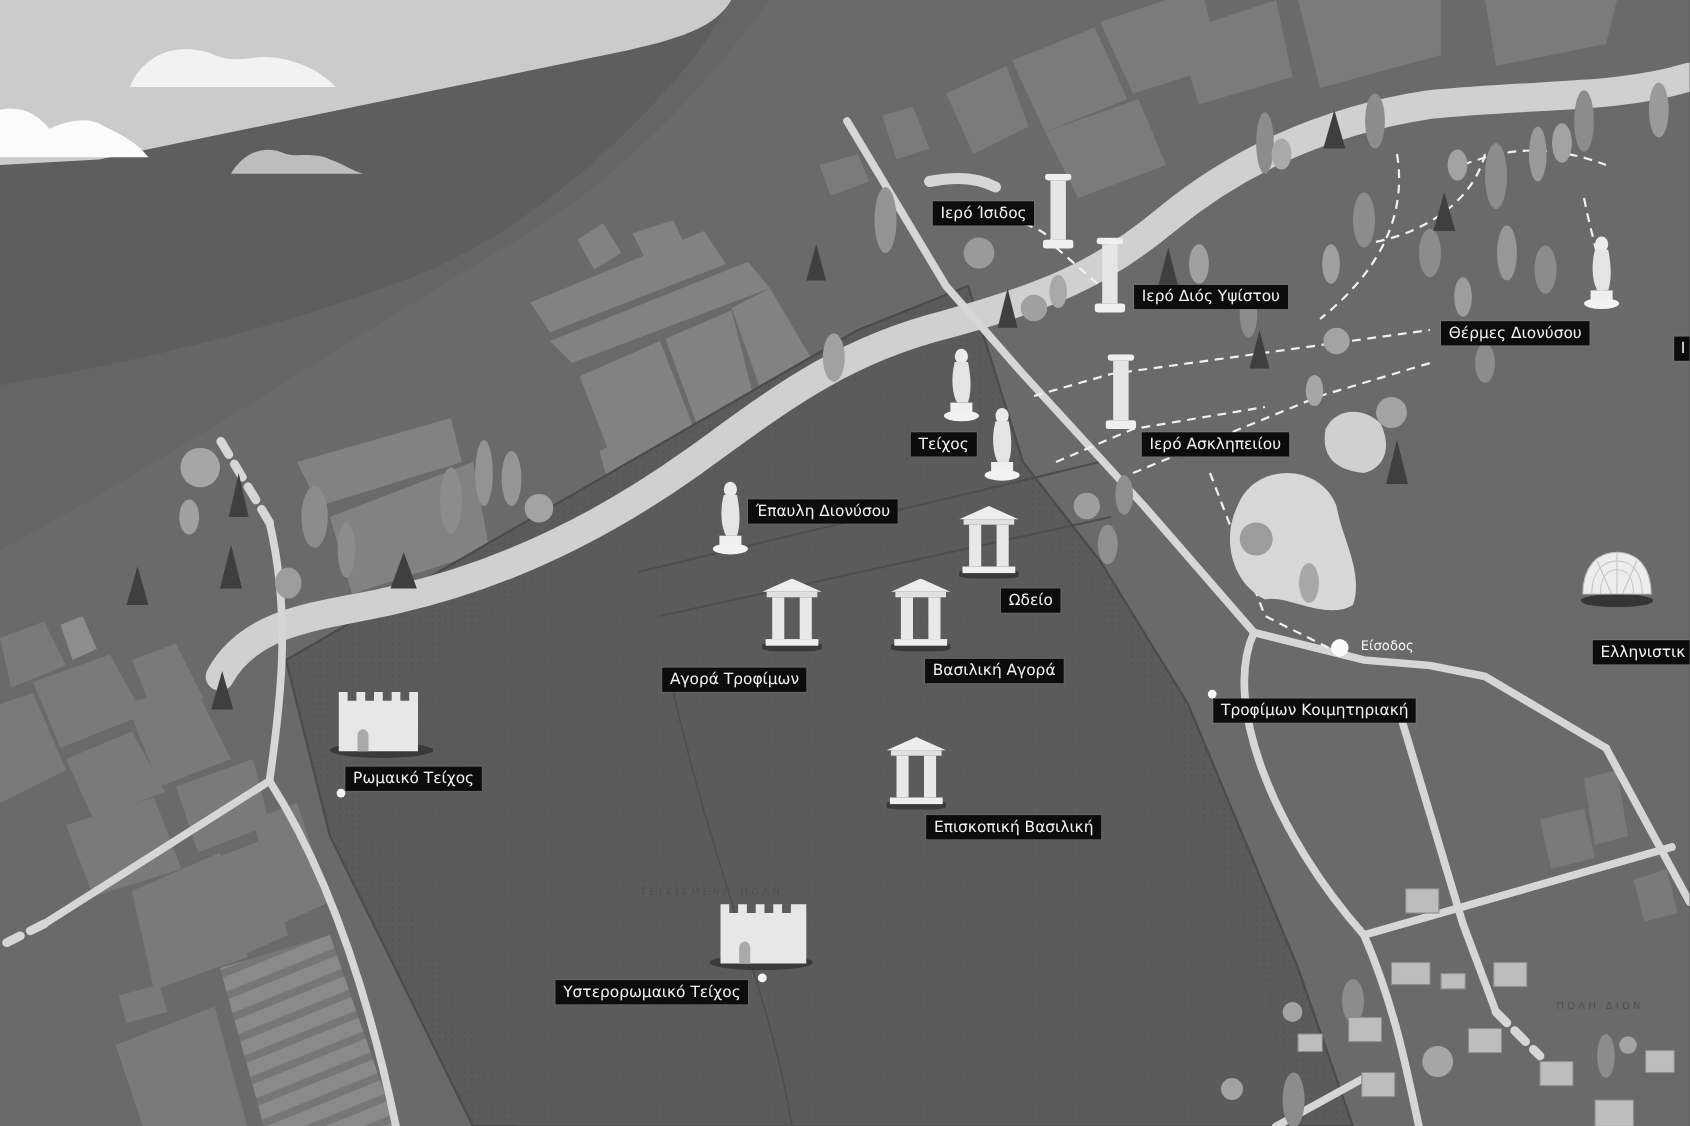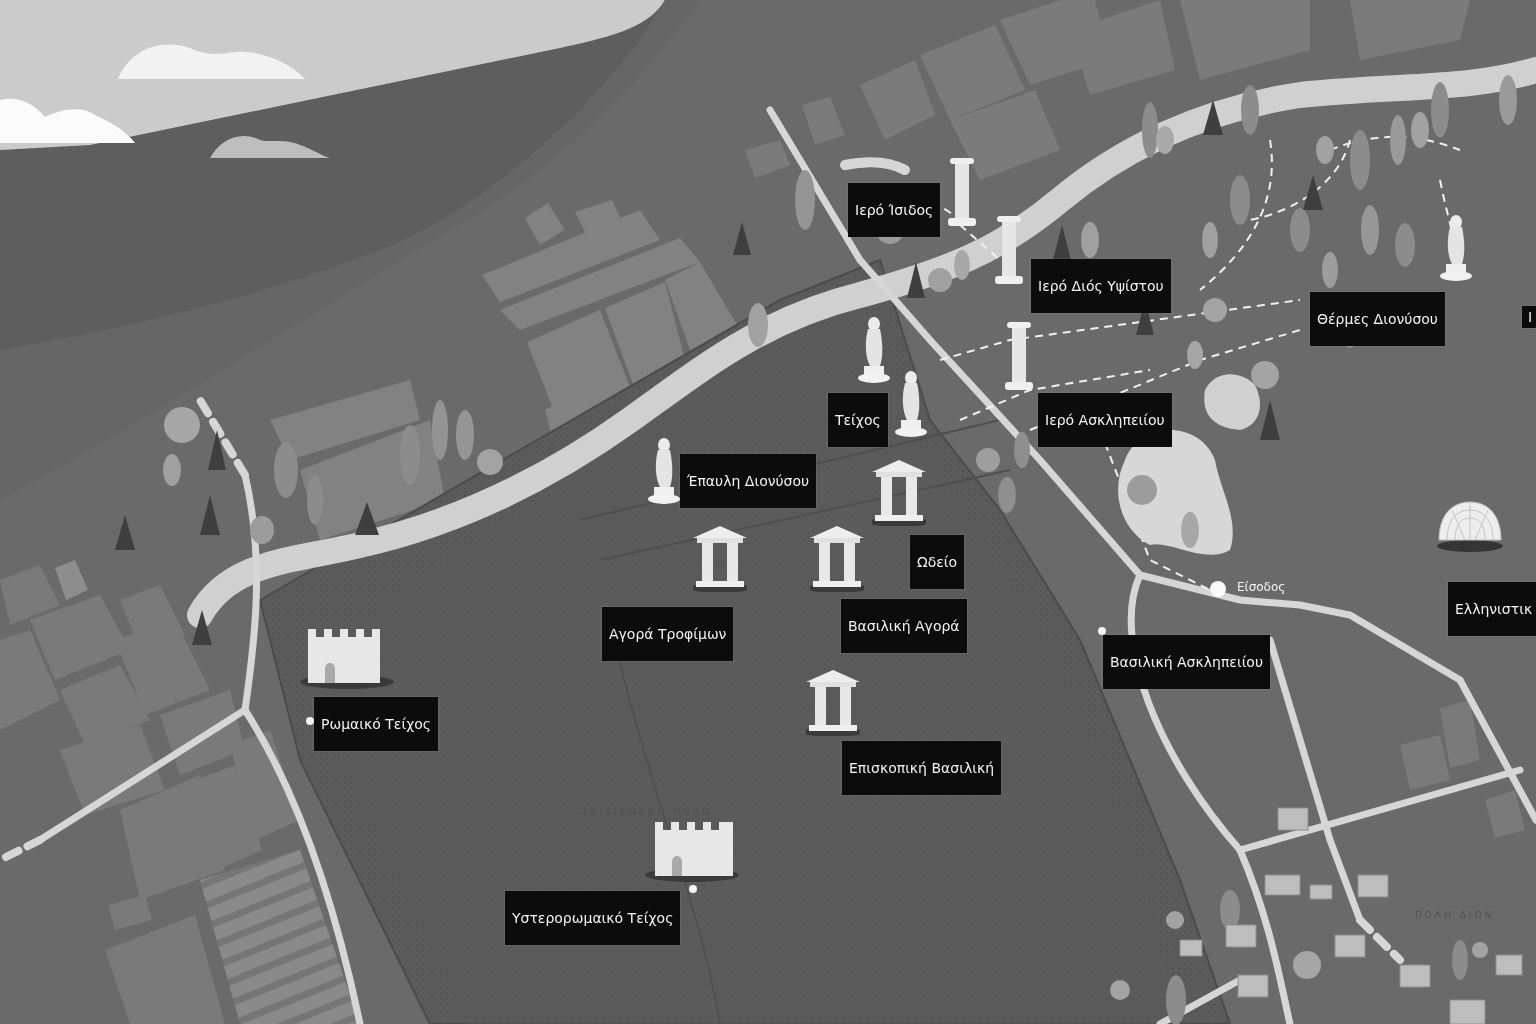--- a/index.html
+++ b/index.html
@@ -2,21 +2,21 @@
 <html><head>
 <meta charset="utf-8">
 <style>
   html, body { margin:0; padding:0; }
   body { width:1536px; height:1024px; overflow:hidden; background:#5e5e5e; font-family:"DejaVu Sans", sans-serif; }
   #map { position:relative; width:1536px; height:1024px; overflow:hidden; }
   #map svg.base { position:absolute; left:0; top:0; }
   .label {
     position:absolute; background:#0c0c0c; color:#f2f2f2;
     font-family:"DejaVu Sans", sans-serif; font-size:14px; line-height:22px;
-    padding:16px 7px; white-space:nowrap; cursor:pointer;
+    padding:0 7px; white-space:nowrap; cursor:pointer;
     box-shadow:0 0 0 1px rgba(255,255,255,0.06);
   }
   .plain-label { position:absolute; color:#f4f4f4; font-size:12px; font-family:"DejaVu Sans", sans-serif; cursor:pointer; }
   .faint-label { position:absolute; color:#505050; font-size:9px; letter-spacing:3px; font-family:"DejaVu Sans", sans-serif; }
   .marker-dot { position:absolute; width:8px; height:8px; border-radius:50%; background:#f5f5f5; }
   .entrance-dot { position:absolute; width:16px; height:16px; border-radius:50%; background:#fafafa; cursor:pointer; }
   .icon { position:absolute; cursor:pointer; }
 </style>
 </head>
 <body>
@@ -322,18 +322,18 @@
   <div class="label" style="left:1310px;top:292px">Θέρμες Διονύσου</div>
   <div class="label" style="left:828px;top:393px">Τείχος</div>
   <div class="label" style="left:1038px;top:393px">Ιερό Ασκληπειίου</div>
   <div class="label" style="left:680px;top:454px">Έπαυλη Διονύσου</div>
   <div class="label" style="left:910px;top:535px">Ωδείο</div>
   <div class="label" style="left:602px;top:607px">Αγορά Τροφίμων</div>
   <div class="label" style="left:841px;top:599px">Βασιλική Αγορά</div>
   <div class="label" style="left:314px;top:697px">Ρωμαικό Τείχος</div>
   <div class="label" style="left:842px;top:741px">Επισκοπική Βασιλική</div>
   <div class="label" style="left:505px;top:891px">Υστερορωμαικό Τείχος</div>
-  <div class="label" style="left:1103px;top:635px">Βασιλική Ασκληπειίου</div>
+  <div class="label" style="left:1103px;top:635px">Τροφίμων Κοιμητηριακή</div>
   <div class="label" style="left:1448px;top:582px">Ελληνιστικ</div>
   <div class="label" style="left:1522px;top:306px;padding:0 6px">Ι</div>
 
   <div class="plain-label" style="left:1237px;top:580px">Είσοδος</div>
 </div>
 
 </body></html>

